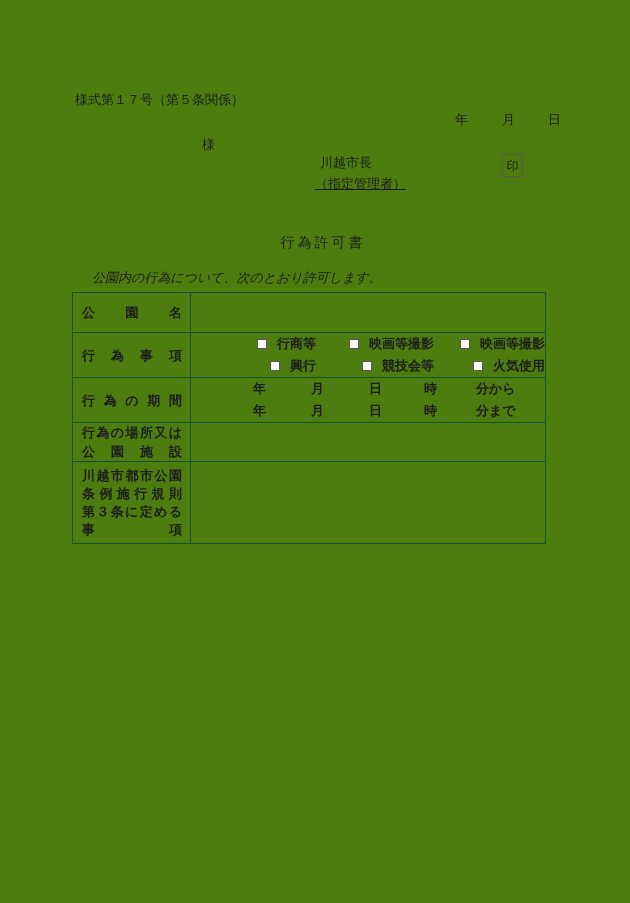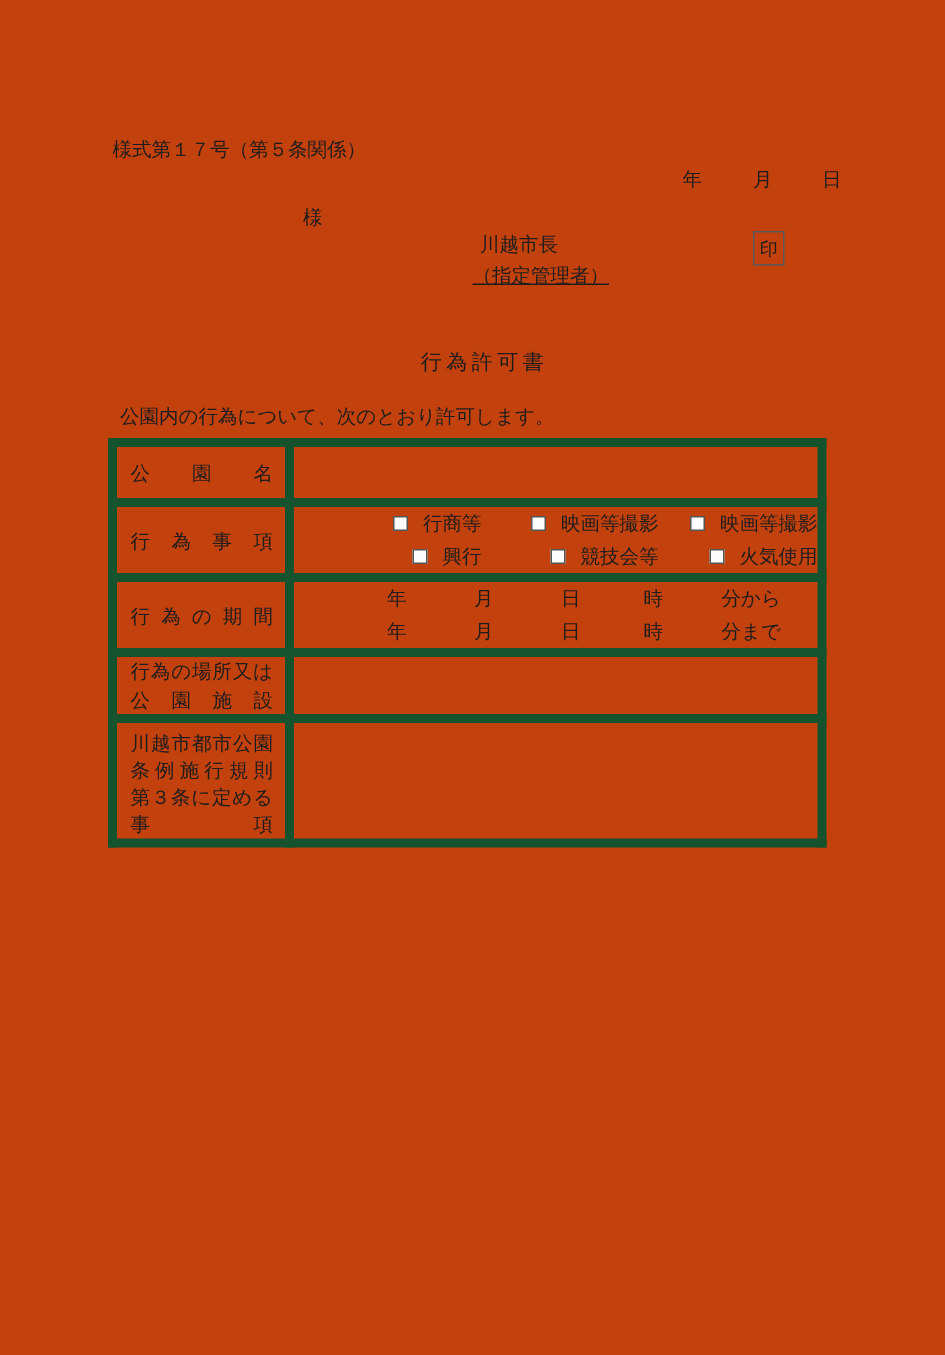--- a/index.html
+++ b/index.html
@@ -1,21 +1,21 @@
 <!DOCTYPE html>
 <html><head>
 <meta charset="utf-8">
 <style>
   html, body { margin: 0; padding: 0; background: #fcfcfc; }
   .page {
     position: relative;
     width: 630px;
     height: 903px;
     margin: 0 auto;
-    background: #c2410c;
+    background: #4d7c0f;
     font-family: "Liberation Serif", "DejaVu Serif", serif;
     color: #1d1d1d;
     font-size: 13px;
     line-height: 14px;
     overflow: hidden;
   }
   .abs { position: absolute; white-space: nowrap; }
 
   .form-number { left: 75px; top: 93px; }
   .date-line { left: 455px; top: 113px; display: flex; }
@@ -30,35 +30,35 @@
     display: flex; align-items: center; justify-content: center;
     font-size: 12px;
   }
   .issuer-note { left: 315px; top: 177px; text-decoration: underline; }
   .doc-title {
     left: 0; top: 236px; width: 630px;
     box-sizing: border-box; padding-left: 16px;
     text-align: center;
     font-size: 14px; letter-spacing: 3px;
   }
-  .intro { left: 80px; top: 271px; }
+  .intro { left: 92px; top: 271px; font-style: italic; }
 
   table.form-table {
     position: absolute;
     left: 72px; top: 292px;
     width: 473px;
     border-collapse: collapse;
     table-layout: fixed;
     font-size: 13px;
   }
   table.form-table col.c1 { width: 118px; }
   table.form-table col.c2 { width: 355px; }
   table.form-table th, table.form-table td {
-    border: 6px solid #14532d;
-    font-weight: normal;
+    border: 1px solid #14532d;
+    font-weight: bold;
     padding: 0;
     vertical-align: middle;
   }
   table.form-table th {
     padding: 0 8px 0 9px;
     text-align: left;
   }
   .jl {
     text-align: justify;
     text-align-last: justify;

